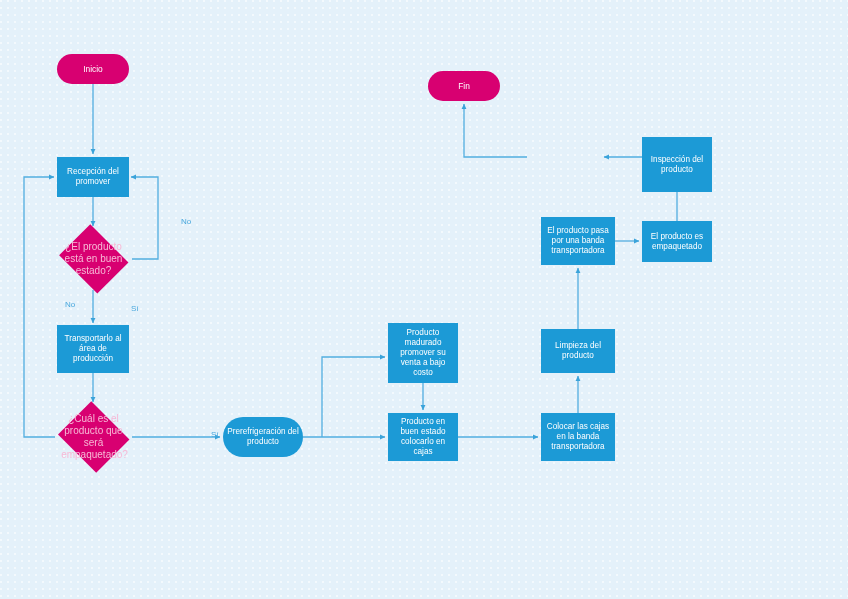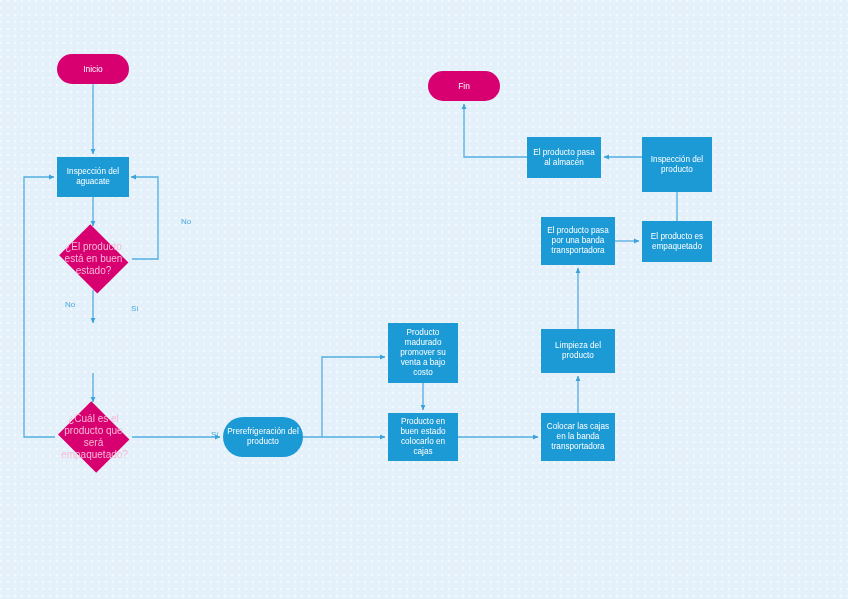--- a/index.html
+++ b/index.html
@@ -128,28 +128,31 @@
       
       <path d="M527,157 L464,157 L464,104"></path>
     </g>
   </svg>
 
   <div class="node terminal" style="left:57px; top:54px; width:72px; height:30px;">
     <span>Inicio</span>
   </div>
 
   <div class="node process" style="left:57px; top:157px; width:72px; height:40px;">
-    <span>Inspección del aguacate</span>
+    <span>Recepción del promover</span>
   </div>
 
   <div class="node decision" style="left:55px; top:228px; width:77px; height:62px;">
     <span class="dia-bg"></span>
     <span class="dia-txt">¿El producto está en buen estado?</span>
   </div>
 
+  <div class="node process" style="left:57px; top:325px; width:72px; height:48px;">
+    <span>Transportarlo al área de producción</span>
+  </div>
 
   <div class="node decision" style="left:55px; top:404px; width:77px; height:66px;">
     <span class="dia-bg"></span>
     <span class="dia-txt">¿Cuál es el producto que será empaquetado?</span>
   </div>
 
   <div class="node process" style="left:223px; top:417px; width:80px; height:40px;border-radius:20px;">
     <span>Prerefrigeración del producto</span>
   </div>
 
@@ -174,23 +177,20 @@
   </div>
 
   <div class="node process" style="left:642px; top:221px; width:70px; height:41px;">
     <span>El producto es empaquetado</span>
   </div>
 
   <div class="node process" style="left:642px; top:137px; width:70px; height:55px;">
     <span>Inspección del producto</span>
   </div>
 
-  <div class="node process" style="left:527px; top:137px; width:74px; height:41px;">
-    <span>El producto pasa al almacén</span>
-  </div>
 
   <div class="node terminal" style="left:428px; top:71px; width:72px; height:30px;">
     <span>Fin</span>
   </div>
 
   <span class="edge-label" style="left:145px; top:217px;">No</span>
 
   <span class="edge-label" style="left:95px; top:304px;">Sí</span>
 
   <span class="edge-label" style="left:29px; top:300px;">No</span>

